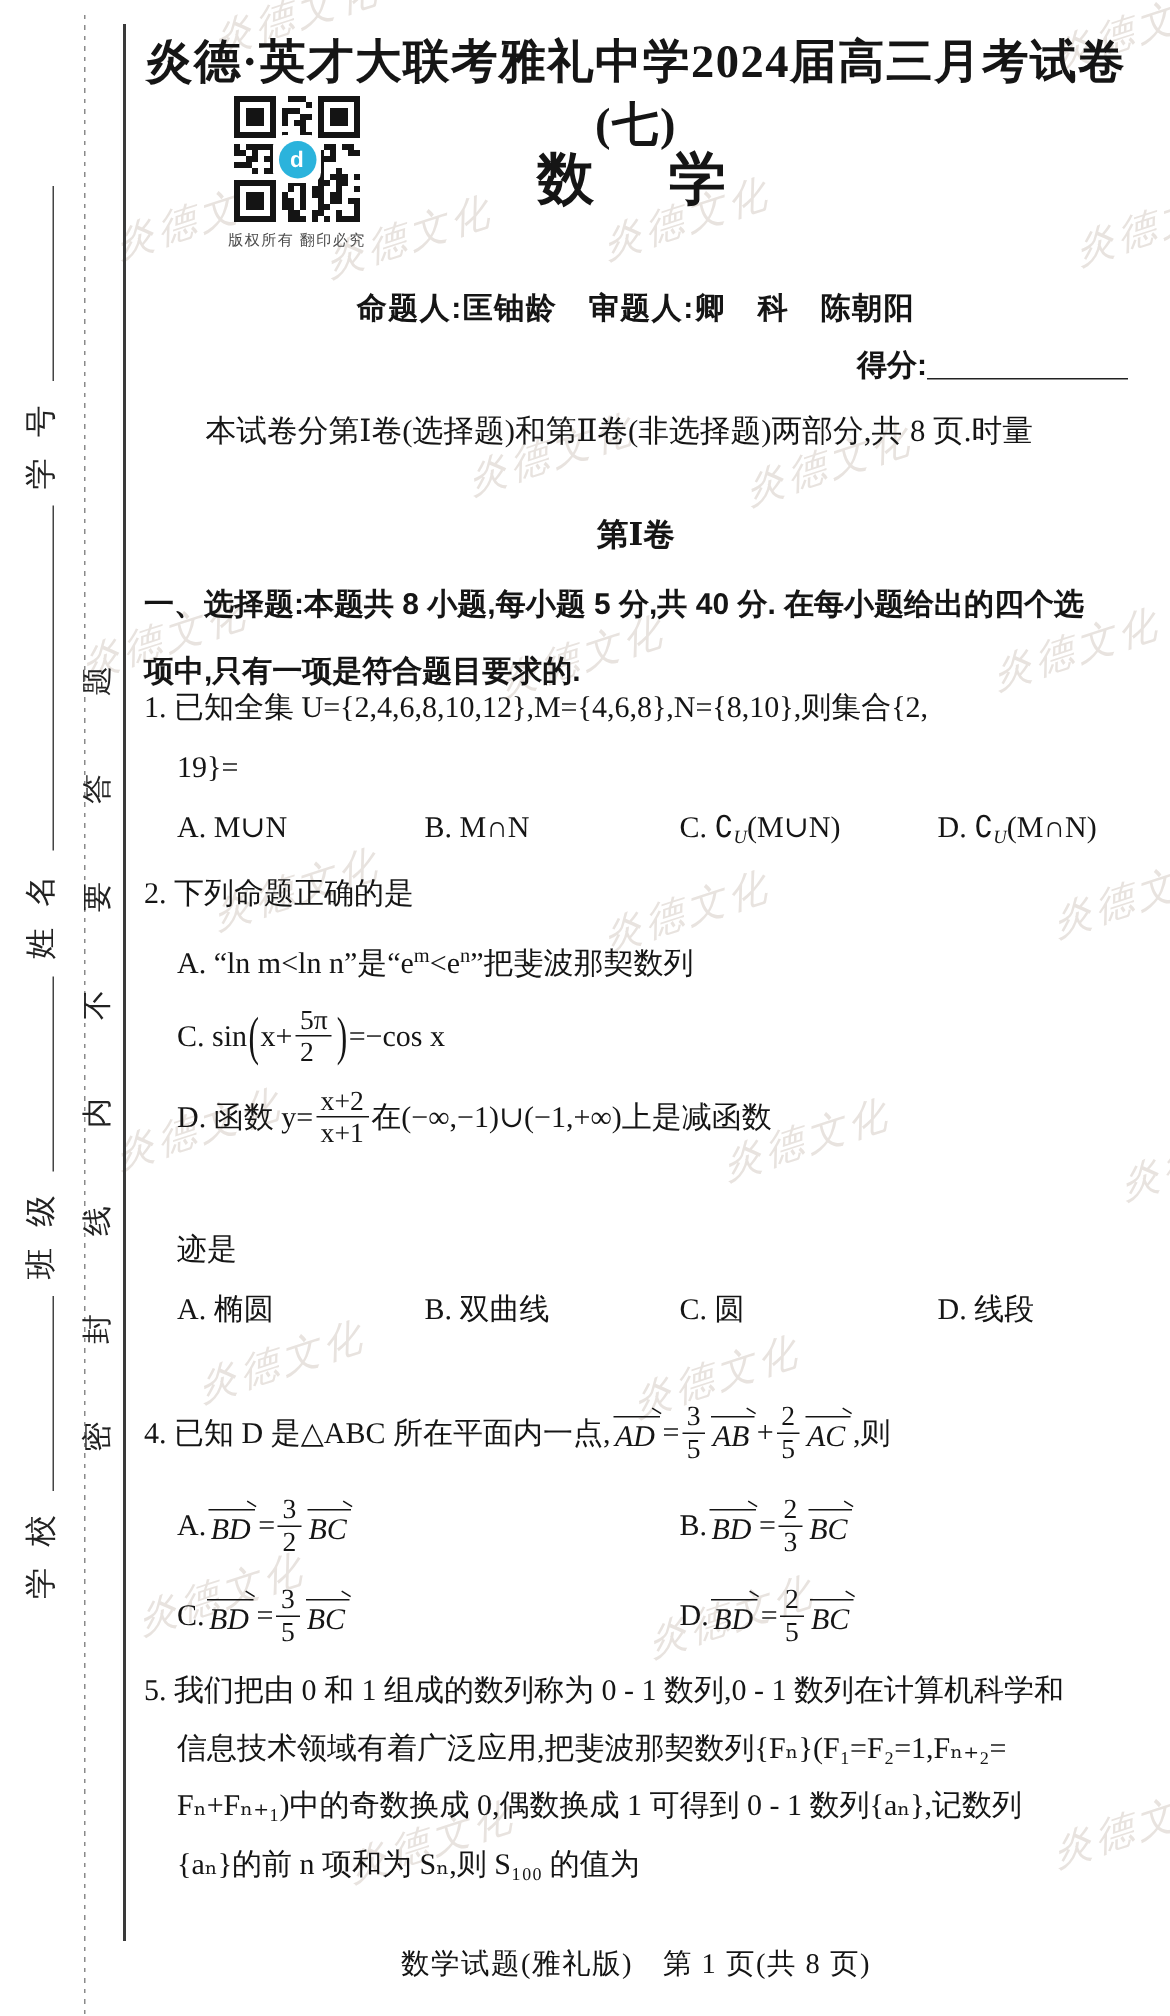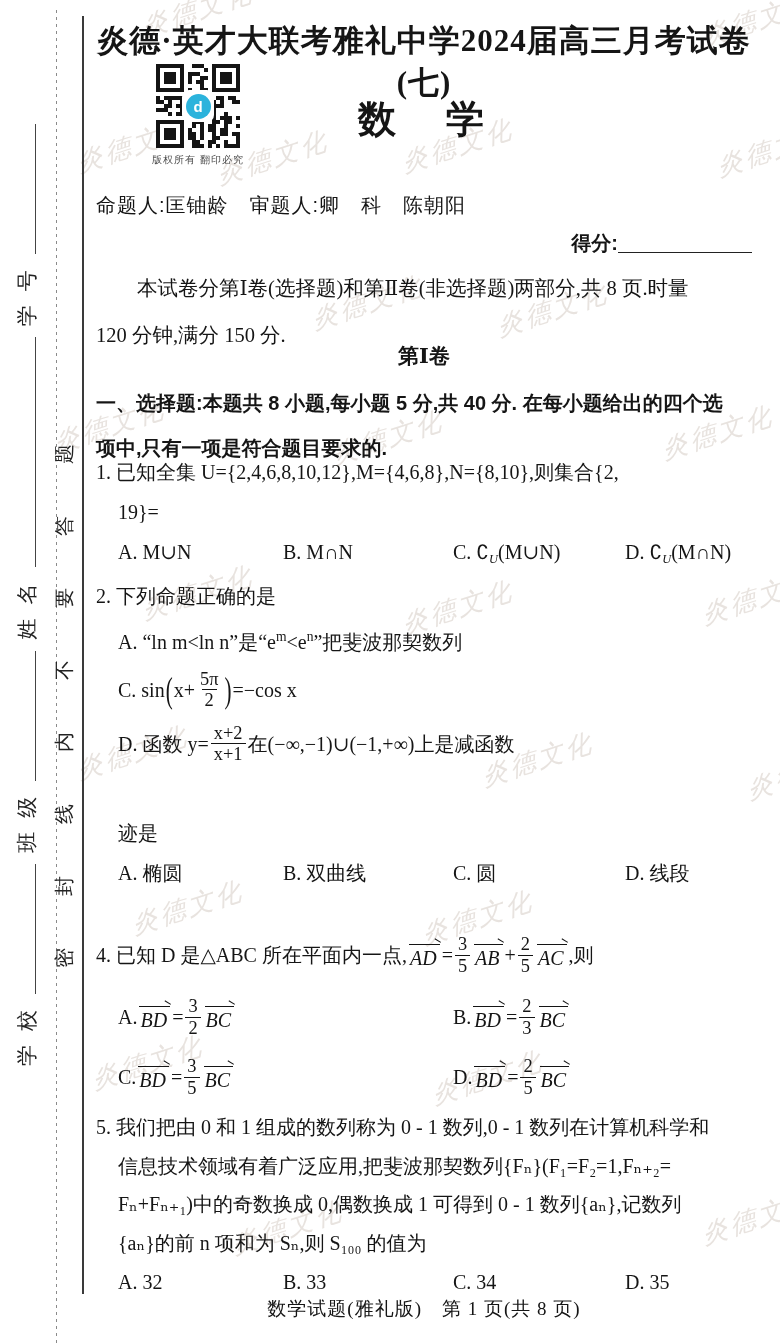--- a/index.html
+++ b/index.html
@@ -55,21 +55,21 @@
     display:flex;align-items:center;justify-content:center;
   }
   .qr-logo .circ{
     width:25px;height:25px;border-radius:50%;background:#2bb3dc;color:#fff;
     font-family:"Liberation Sans","DejaVu Sans",sans-serif;font-weight:700;font-size:15px;
     display:flex;align-items:center;justify-content:center;
   }
   .qr-caption{margin-top:5px;font-size:10px;color:#4a4a4a;letter-spacing:1px;
     font-family:"Liberation Sans","DejaVu Sans",sans-serif;}
   
-  .authors{top:192px;font-size:20px;text-align:left;font-weight:400;
+  .authors{top:192px;font-size:20px;text-align:center;font-weight:700;
     font-family:"Liberation Sans","DejaVu Sans",sans-serif;letter-spacing:1px;}
   .score-row{top:230px;text-align:right;padding-right:2px;}
   .score-label{font-weight:700;font-family:"Liberation Sans","DejaVu Sans",sans-serif;font-size:20px;}
   .score-line{display:inline-block;width:134px;border-bottom:1.6px solid #222;height:1em;vertical-align:-3px;}
   .intro{top:265px;line-height:47px;font-size:20.5px;}
   .intro .l1{text-indent:2em;}
   .part-title{top:342px;text-align:center;font-size:21px;font-weight:700;}
   .section-head{top:381px;line-height:45px;font-size:20px;}
   
   .q{font-size:20px;}
@@ -80,21 +80,21 @@
   .opt-row .c2{display:inline-block;width:170px;}
   .opt-row .c3{display:inline-block;width:172px;}
   .opt-line{padding-left:22px;line-height:42px;}
   .two-col{padding-left:22px;white-space:nowrap;}
   .two-col .col{display:inline-block;width:335px;}
   #q1{top:452px;} #q2{top:576px;} #q3:{}
   #q3{top:813px;} #q4{top:928px;} #q5{top:1108px;}
   #q5 .ln{line-height:38.5px;}
   .footer{top:1296px;text-align:center;font-size:19px;letter-spacing:1px;}
   
-  .frac{display:inline-flex;flex-direction:column;align-items:center;vertical-align:-0.95em;
+  .frac{display:inline-flex;flex-direction:column;vertical-align:-0.95em;
     line-height:1.12;font-size:0.92em;margin:0 2px;}
   .frac .den{border-top:1.4px solid #141414;padding:0 3px;}
   .frac .num{padding:0 3px;}
   .vec{position:relative;display:inline-block;font-style:italic;padding:4px 4px 0 2px;margin:2px 1px 0 1px;}
   .vec::before{content:"";position:absolute;top:1px;left:1px;right:1px;border-top:1.4px solid #141414;}
   .vec::after{content:"";position:absolute;top:-1px;right:0;width:7px;border-top:1.4px solid #141414;
     transform:rotate(32deg);transform-origin:right top;}
   .comp-sub{font-size:0.62em;font-style:italic;vertical-align:-0.3em;letter-spacing:0;}
   .bigp{display:inline-block;transform:scaleY(1.7);font-size:1.05em;vertical-align:-0.08em;margin:0 1px;}
   .fr-line{display:flex;align-items:center;height:54px;}
@@ -153,21 +153,20 @@
   </div>
 
   <div class="block page-title">炎德·英才大联考雅礼中学2024届高三月考试卷(七)</div>
   <div class="block subject-title">数　学</div>
   <div class="block authors">命题人:匡铀龄　审题人:卿　科　陈朝阳</div>
   <div class="block score-row">
     <span class="score-label">得分:</span><span class="score-line"></span>
   </div>
   <div class="block intro">
     <div class="l1">本试卷分第Ⅰ卷(选择题)和第Ⅱ卷(非选择题)两部分,共 8 页.时量</div>
-    <div>120 分钟,满分 150 分.</div>
   </div>
   <div class="block part-title">第Ⅰ卷</div>
   <div class="block section-head hei">
     <div>一、选择题:本题共 8 小题,每小题 5 分,共 40 分. 在每小题给出的四个选</div>
     <div>项中,只有一项是符合题目要求的.</div>
   </div>
 
   <div class="block q" id="q1">
     <div class="ln">1. 已知全集 U={2,4,6,8,10,12},M={4,6,8},N={8,10},则集合{2,</div>
     <div class="ln cont">19}=</div>
@@ -267,19 +266,16 @@
           <span class="vec">BC</span>
         </span>
     </div>
   </div>
 
   <div class="block q" id="q5">
     <div class="ln">5. 我们把由 0 和 1 组成的数列称为 0 - 1 数列,0 - 1 数列在计算机科学和</div>
     <div class="ln cont">信息技术领域有着广泛应用,把斐波那契数列{Fₙ}(F₁=F₂=1,Fₙ₊₂=</div>
     <div class="ln cont">Fₙ+Fₙ₊₁)中的奇数换成 0,偶数换成 1 可得到 0 - 1 数列{aₙ},记数列</div>
     <div class="ln cont">{aₙ}的前 n 项和为 Sₙ,则 S₁₀₀ 的值为</div>
-    <div class="opt-row">
-      <span class="c1">A. 32</span><span class="c2">B. 33</span><span class="c3">C. 34</span><span class="c4">D. 35</span>
-    </div>
   </div>
 
   <div class="block footer">数学试题(雅礼版)　第 1 页(共 8 页)</div>
 </div>
 
 </body></html>

